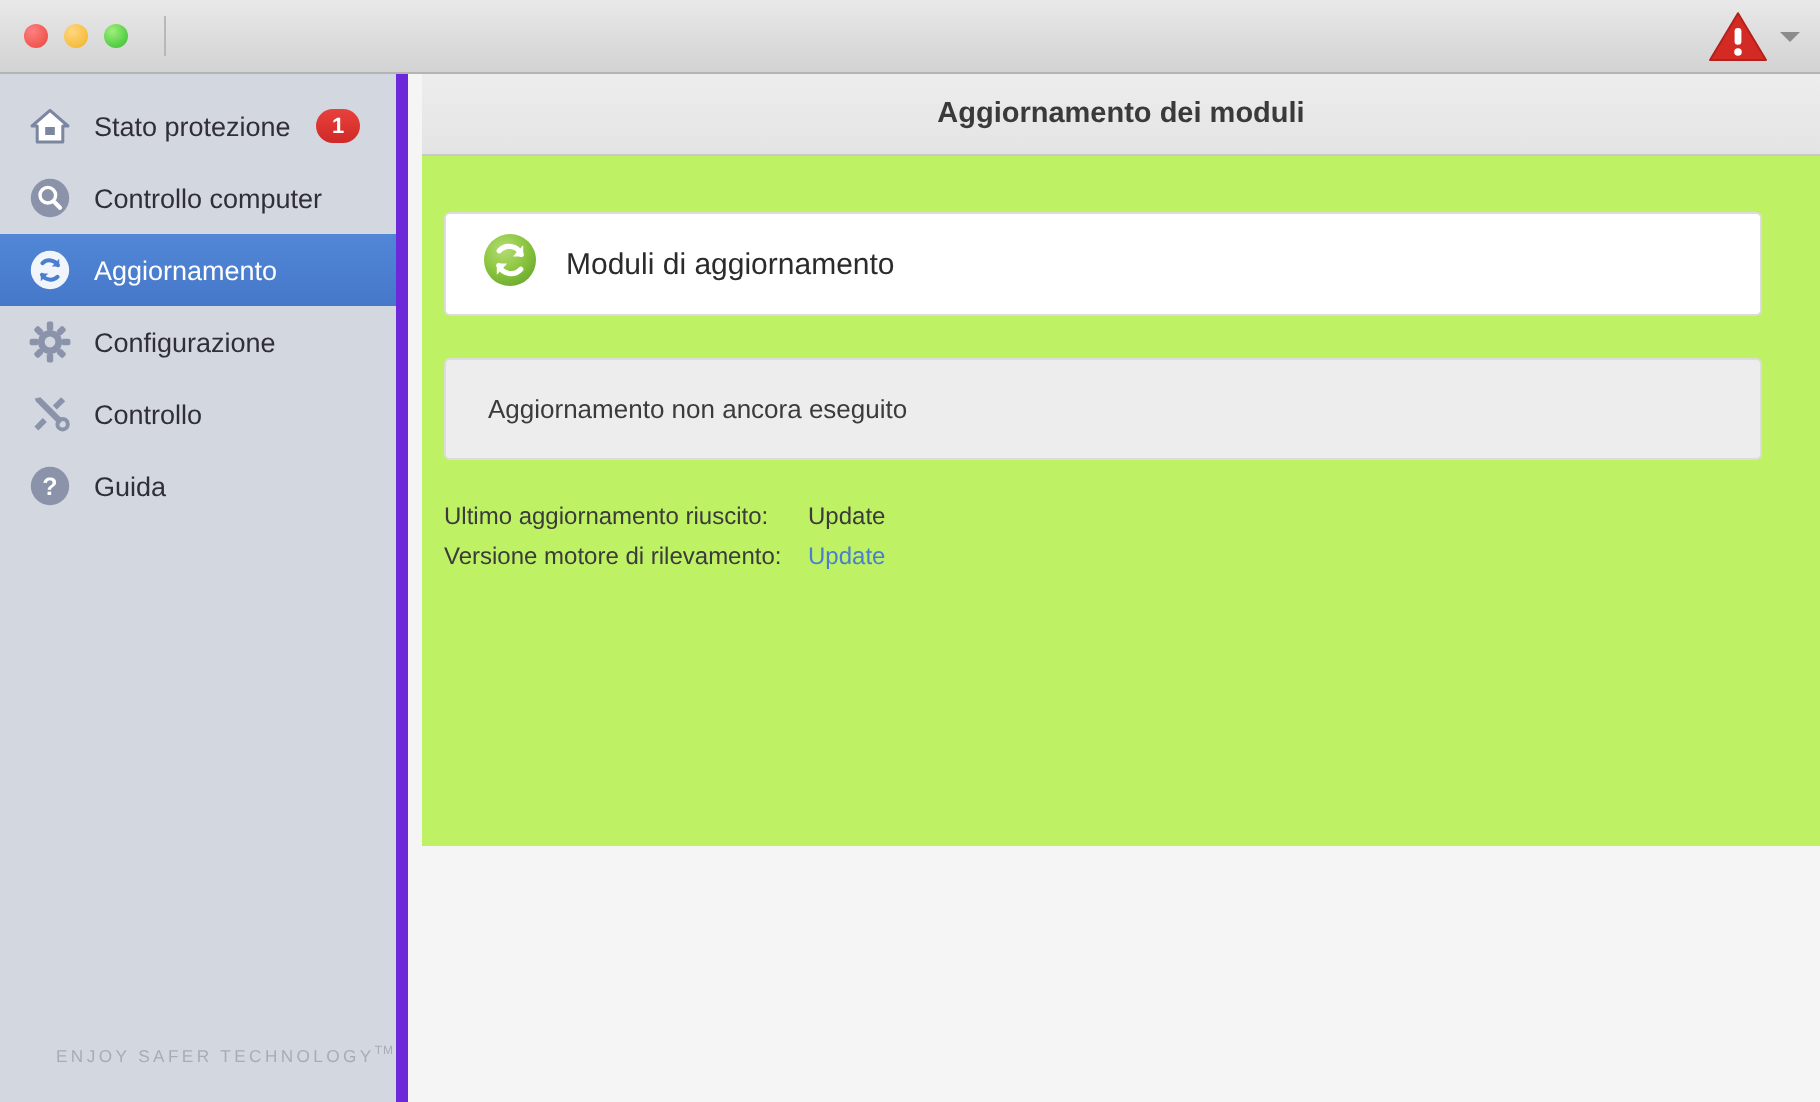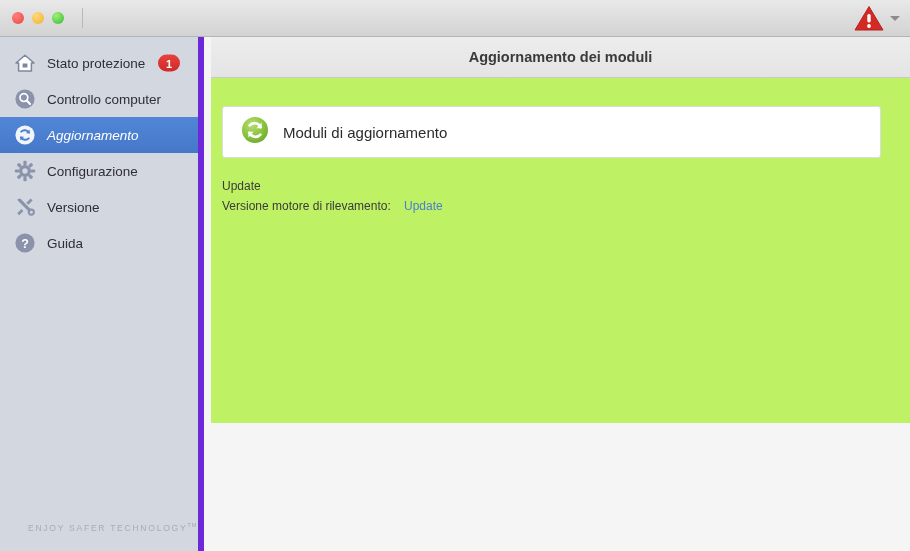--- a/index.html
+++ b/index.html
@@ -139,21 +139,20 @@
   .nav-item {
     position: relative;
     height: 36px;
     display: flex;
     align-items: center;
     padding-left: 12px;
     box-sizing: border-box;
   }
   .nav-item.selected {
     background: linear-gradient(to bottom, #5186d6 0%, #4678c9 100%);
-    font-style: italic;
   }
   .nav-icon {
     width: 26px;
     height: 26px;
     flex: 0 0 26px;
     display: flex;
     align-items: center;
     justify-content: center;
     margin-right: 9px;
   }
@@ -367,21 +366,21 @@
 
       <div class="nav-item">
         <span class="nav-icon">
           <svg width="22" height="22" viewBox="0 0 22 22">
             <path d="M3.4 3.2 L6.2 2.6 L17.6 14 L15.4 16.2 L4 4.8 Z" fill="#8b93ab"></path>
             <path d="M16.6 2.6 L18.6 4.6 L14.4 8.8 L12.4 6.8 Z" fill="#8b93ab"></path>
             <path d="M7.4 13 L9.4 15 L5.2 19.2 L3.2 17.2 Z" fill="#8b93ab"></path>
             <circle cx="17.3" cy="16.1" r="2.6" fill="none" stroke="#8b93ab" stroke-width="2"></circle>
           </svg>
         </span>
-        <span class="nav-label">Versione</span>
+        <span class="nav-label">Controllo</span>
       </div>
 
       <div class="nav-item">
         <span class="nav-icon">
           <svg width="22" height="22" viewBox="0 0 22 22">
             <circle cx="11" cy="11" r="9.6" fill="#8b93ab"></circle>
             <text x="11" y="15.6" text-anchor="middle" font-size="12.5" font-weight="bold" font-family="Liberation Sans, sans-serif" fill="#ffffff">?</text>
           </svg>
         </span>
         <span class="nav-label">Guida</span>
@@ -415,23 +414,27 @@
             <circle cx="14" cy="14" r="13" fill="url(#gr)"></circle>
             <path d="M19.6 11.2 A6.6 6.6 0 0 0 8.6 9.4" fill="none" stroke="#ffffff" stroke-width="2.6" stroke-linecap="round"></path>
             <path d="M8.4 16.8 A6.6 6.6 0 0 0 19.4 18.6" fill="none" stroke="#ffffff" stroke-width="2.6" stroke-linecap="round"></path>
             <path d="M20.6 6.6 L20.6 12.2 L15.4 12.2 Z" fill="#ffffff"></path>
             <path d="M7.4 21.4 L7.4 15.8 L12.6 15.8 Z" fill="#ffffff"></path>
           </svg>
         </span>
         <span class="panel-title">Moduli di aggiornamento</span>
       </div>
 
+      <div class="panel-status">
+        <span class="status-text">Aggiornamento non ancora eseguito</span>
+      </div>
 
       <div class="info-list">
         <div class="info-row">
+          <span class="info-label">Ultimo aggiornamento riuscito:</span>
           <span class="info-value">Update</span>
         </div>
         <div class="info-row">
           <span class="info-label">Versione motore di rilevamento:</span>
           <span class="info-value link">Update</span>
         </div>
       </div>
 
     </div>
   </div>

